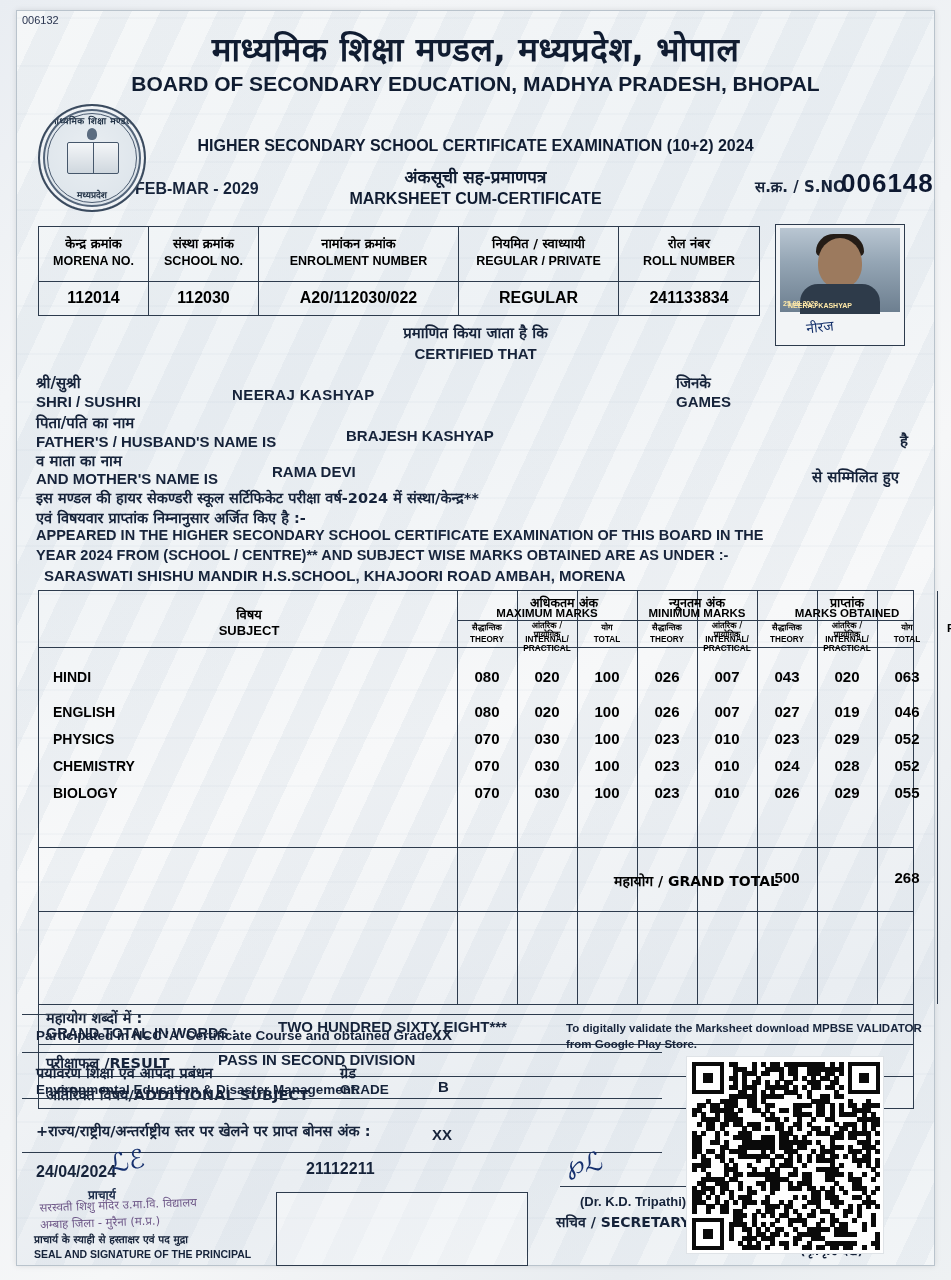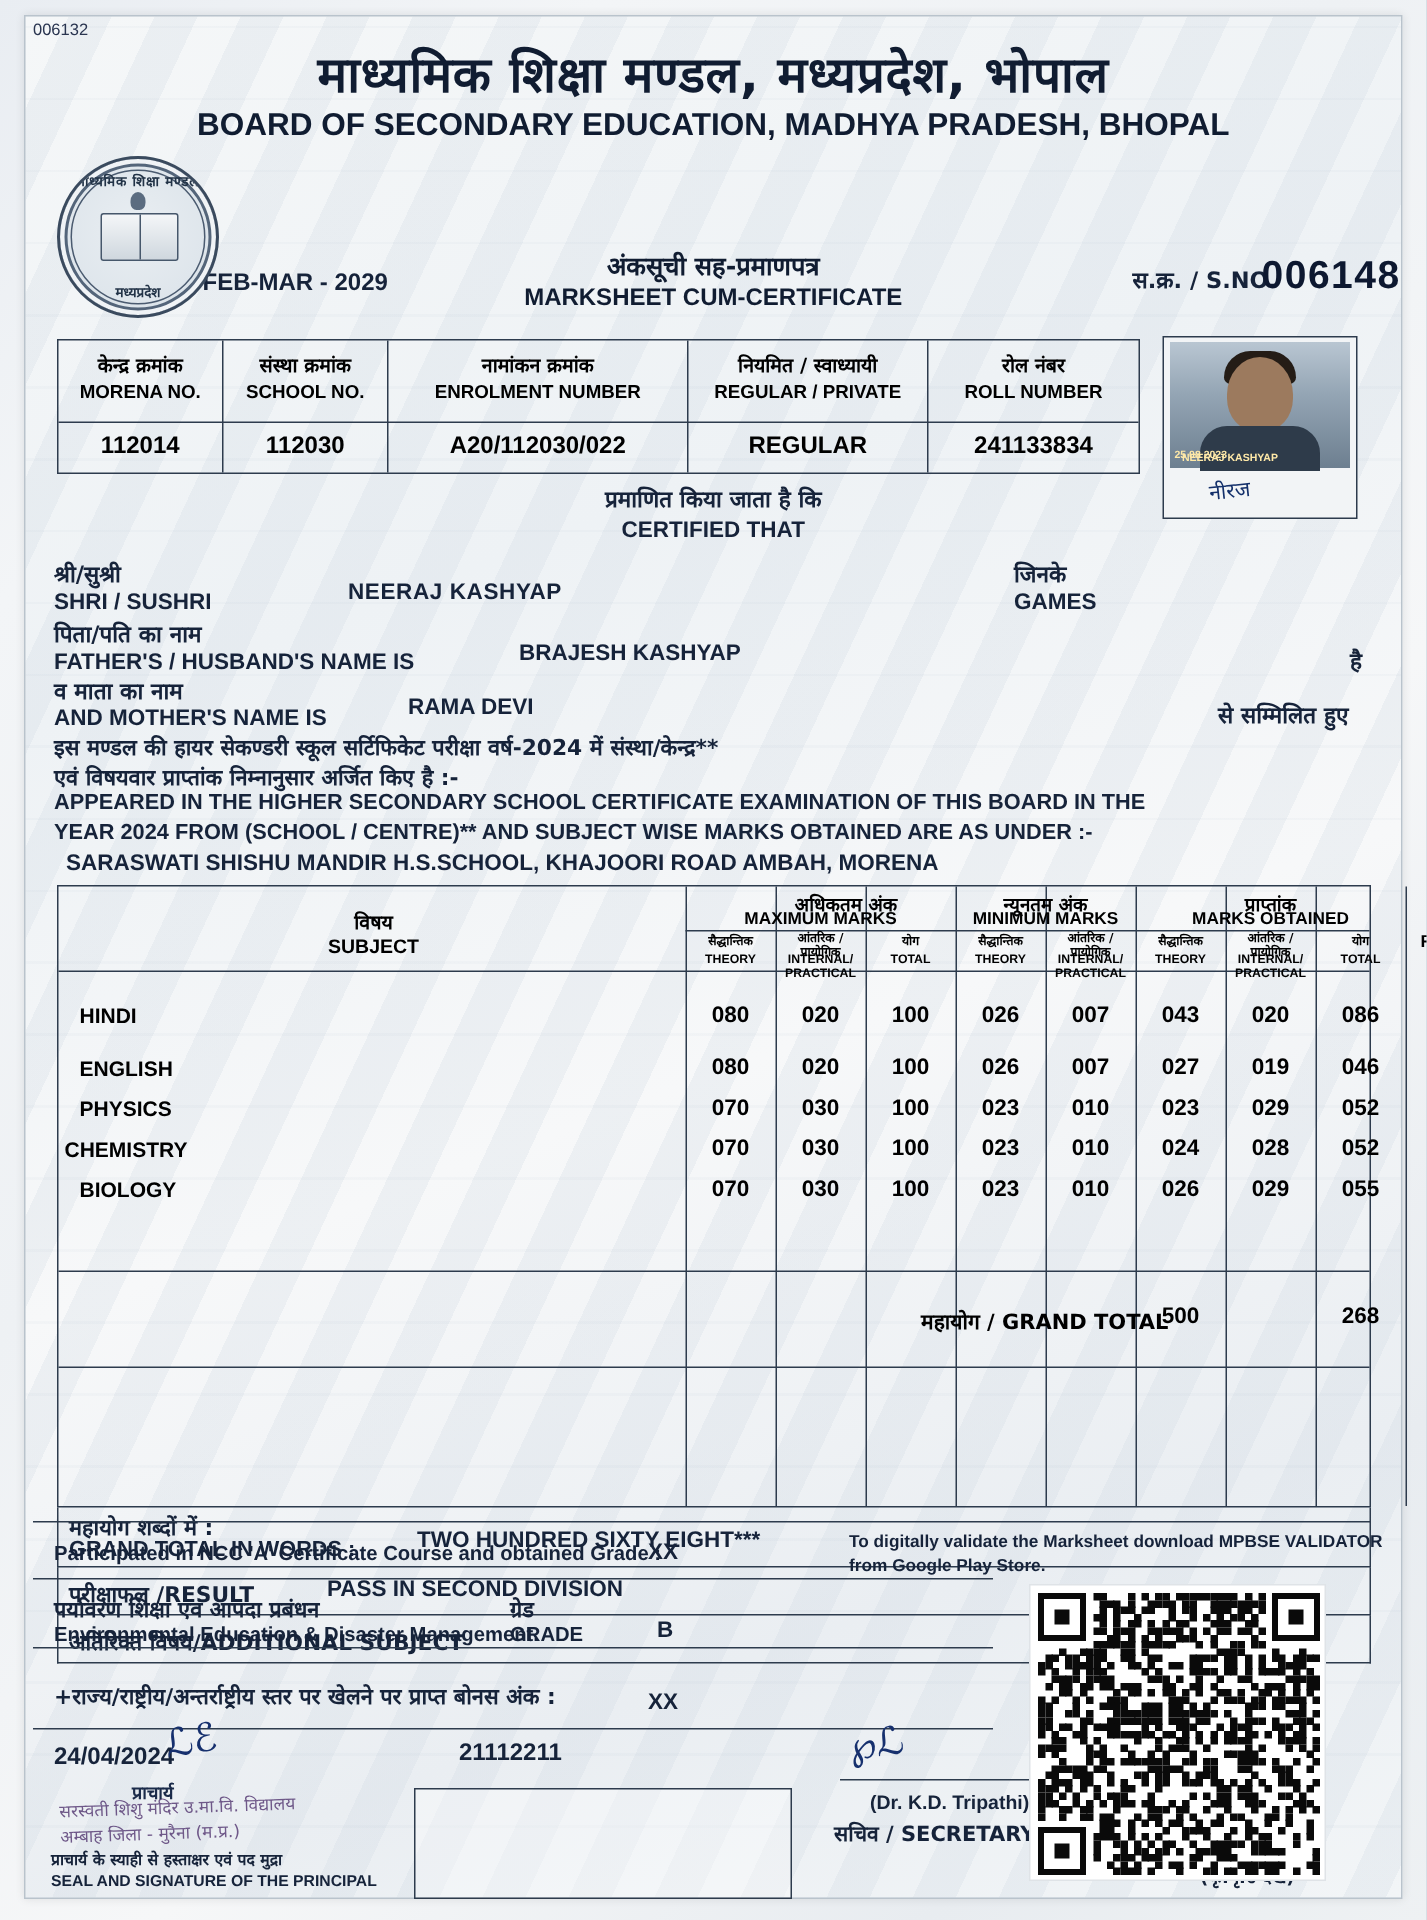--- a/index.html
+++ b/index.html
@@ -224,20 +224,21 @@
   <div class="paper">
     <div class="wm"></div>
   </div>
 
   <div class="content">
 
     <div class="t" id="topcode">006132</div>
 
     <div class="t hindi" id="h-hindi">माध्यमिक शिक्षा मण्डल, मध्यप्रदेश, भोपाल</div>
     <div class="t" id="h-eng">BOARD OF SECONDARY EDUCATION, MADHYA PRADESH, BHOPAL</div>
+    <div class="t" id="h-exam-en">HIGHER SECONDARY SCHOOL CERTIFICATE EXAMINATION (10+2) 2024</div>
     <div class="t hindi" id="h-ms-hi">अंकसूची सह-प्रमाणपत्र</div>
     <div class="t" id="h-ms-en">MARKSHEET CUM-CERTIFICATE</div>
     <div class="t" id="febmar">FEB-MAR - 2029</div>
     <div class="t hindi" id="sno-lbl">स.क्र. / S.NO.</div>
     <div class="t" id="sno-val">006148</div>
 
     <div class="seal">
       <div class="ring"></div>
       <div class="stxt top hindi">माध्यमिक शिक्षा मण्डल</div>
       <div class="lamp"></div>
@@ -364,21 +365,21 @@
       <div class="sub-h" style="left:838px;width:60px;top:44px;">TOTAL</div>
 
       <div class="rowlbl" style="left:14px;top:78px;">HINDI</div>
       <div class="cell" style="left:418px;width:60px;top:77px;">080</div>
       <div class="cell" style="left:478px;width:60px;top:77px;">020</div>
       <div class="cell" style="left:538px;width:60px;top:77px;">100</div>
       <div class="cell" style="left:598px;width:60px;top:77px;">026</div>
       <div class="cell" style="left:658px;width:60px;top:77px;">007</div>
       <div class="cell" style="left:718px;width:60px;top:77px;">043</div>
       <div class="cell" style="left:778px;width:60px;top:77px;">020</div>
-      <div class="cell" style="left:838px;width:60px;top:77px;">086</div>
+      <div class="cell" style="left:838px;width:60px;top:77px;">063</div>
 
       <div class="rowlbl" style="left:14px;top:113px;">ENGLISH</div>
       <div class="cell" style="left:418px;width:60px;top:112px;">080</div>
       <div class="cell" style="left:478px;width:60px;top:112px;">020</div>
       <div class="cell" style="left:538px;width:60px;top:112px;">100</div>
       <div class="cell" style="left:598px;width:60px;top:112px;">026</div>
       <div class="cell" style="left:658px;width:60px;top:112px;">007</div>
       <div class="cell" style="left:718px;width:60px;top:112px;">027</div>
       <div class="cell" style="left:778px;width:60px;top:112px;">019</div>
       <div class="cell" style="left:838px;width:60px;top:112px;">046</div>
@@ -386,21 +387,21 @@
       <div class="rowlbl" style="left:14px;top:140px;">PHYSICS</div>
       <div class="cell" style="left:418px;width:60px;top:139px;">070</div>
       <div class="cell" style="left:478px;width:60px;top:139px;">030</div>
       <div class="cell" style="left:538px;width:60px;top:139px;">100</div>
       <div class="cell" style="left:598px;width:60px;top:139px;">023</div>
       <div class="cell" style="left:658px;width:60px;top:139px;">010</div>
       <div class="cell" style="left:718px;width:60px;top:139px;">023</div>
       <div class="cell" style="left:778px;width:60px;top:139px;">029</div>
       <div class="cell" style="left:838px;width:60px;top:139px;">052</div>
 
-      <div class="rowlbl" style="left:4px;top:167px;">CHEMISTRY</div>
+      <div class="rowlbl" style="left:14px;top:167px;">CHEMISTRY</div>
       <div class="cell" style="left:418px;width:60px;top:166px;">070</div>
       <div class="cell" style="left:478px;width:60px;top:166px;">030</div>
       <div class="cell" style="left:538px;width:60px;top:166px;">100</div>
       <div class="cell" style="left:598px;width:60px;top:166px;">023</div>
       <div class="cell" style="left:658px;width:60px;top:166px;">010</div>
       <div class="cell" style="left:718px;width:60px;top:166px;">024</div>
       <div class="cell" style="left:778px;width:60px;top:166px;">028</div>
       <div class="cell" style="left:838px;width:60px;top:166px;">052</div>
 
       <div class="rowlbl" style="left:14px;top:194px;">BIOLOGY</div>

